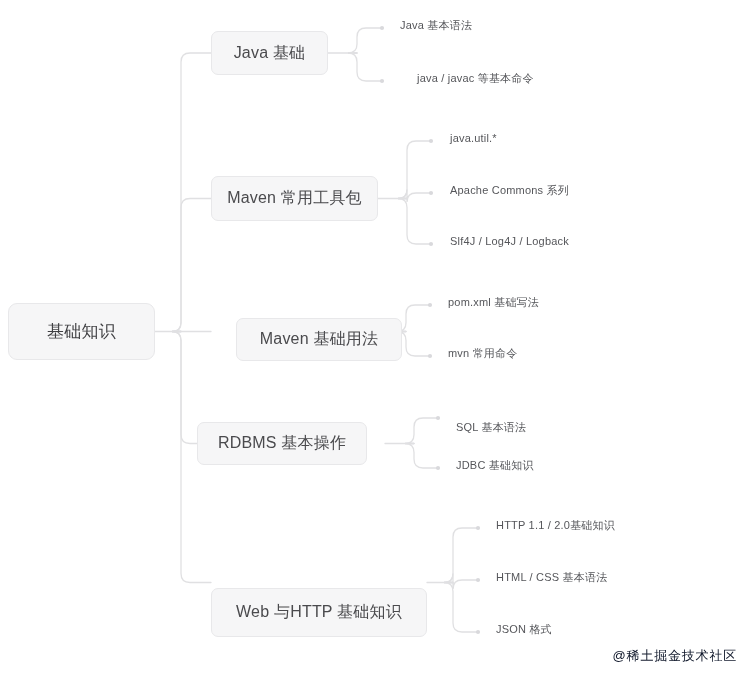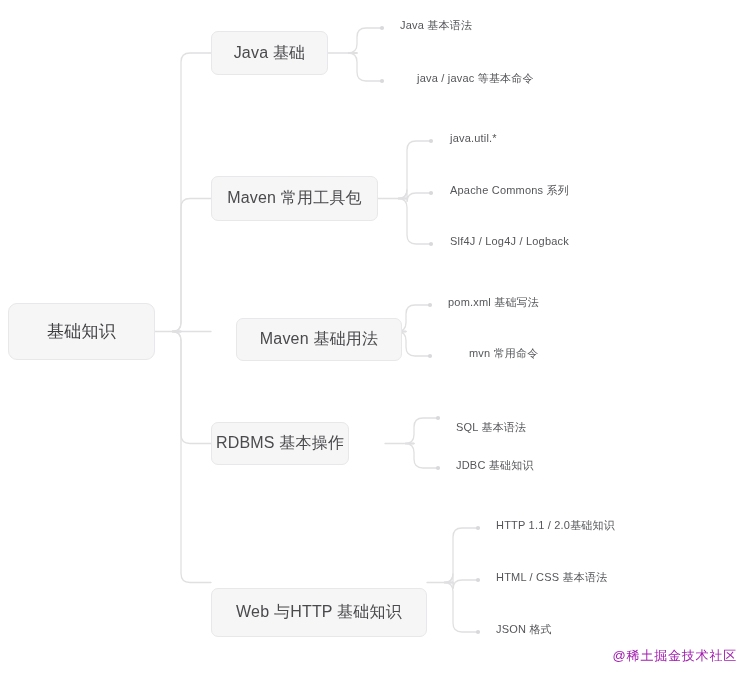--- a/index.html
+++ b/index.html
@@ -54,21 +54,21 @@
     color: #55565a;
     font-size: 11px;
     letter-spacing: 0.2px;
     line-height: 1;
   }
   .watermark {
     position: absolute;
     right: 10px;
     bottom: 14px;
     font-size: 13px;
-    color: #a21caf;
+    color: #0f172a;
     letter-spacing: 0.8px;
     white-space: nowrap;
   }
 </style>
 </head>
 <body>
 
 <div id="mindmap-canvas">
 
   <svg id="connector-layer" viewBox="0 0 747 679" width="747" height="679">
@@ -121,22 +121,22 @@
       <div class="node-box branch" style="left: 211px; top: 176px; width: 167px; height: 45px;">
         <span>Maven 常用工具包</span>
       </div>
       <div class="leaf-label" style="left: 450px; top: 133px;">java.util.*</div>
       <div class="leaf-label" style="left: 450px; top: 185px;">Apache Commons 系列</div>
       <div class="leaf-label" style="left: 450px; top: 236px;">Slf4J / Log4J / Logback</div>
       <div class="node-box branch" style="left: 211px; top: 318px; width: 166px; height: 43px; margin-left: 25px;">
         <span>Maven 基础用法</span>
       </div>
       <div class="leaf-label" style="left: 448px; top: 297px;">pom.xml 基础写法</div>
-      <div class="leaf-label" style="left: 448px; top: 348px; margin-left: 21px;">mvn 常用命令</div>
-      <div class="node-box branch" style="left: 211px; top: 422px; width: 138px; height: 43px; text-align: center;">
+      <div class="leaf-label" style="left: 448px; top: 348px;">mvn 常用命令</div>
+      <div class="node-box branch" style="left: 197px; top: 422px; width: 170px; height: 43px; text-align: center;">
         <span>RDBMS 基本操作</span>
       </div>
       <div class="leaf-label" style="left: 456px; top: 410px; margin-top: 12px;">SQL 基本语法</div>
       <div class="leaf-label" style="left: 456px; top: 460px;">JDBC 基础知识</div>
       <div class="node-box branch" style="left: 211px; top: 588px; width: 216px; height: 49px;">
         <span>Web 与HTTP 基础知识</span>
       </div>
       <div class="leaf-label" style="left: 496px; top: 520px;">HTTP 1.1 / 2.0基础知识</div>
       <div class="leaf-label" style="left: 496px; top: 572px;">HTML / CSS 基本语法</div>
       <div class="leaf-label" style="left: 496px; top: 624px;">JSON 格式</div>

